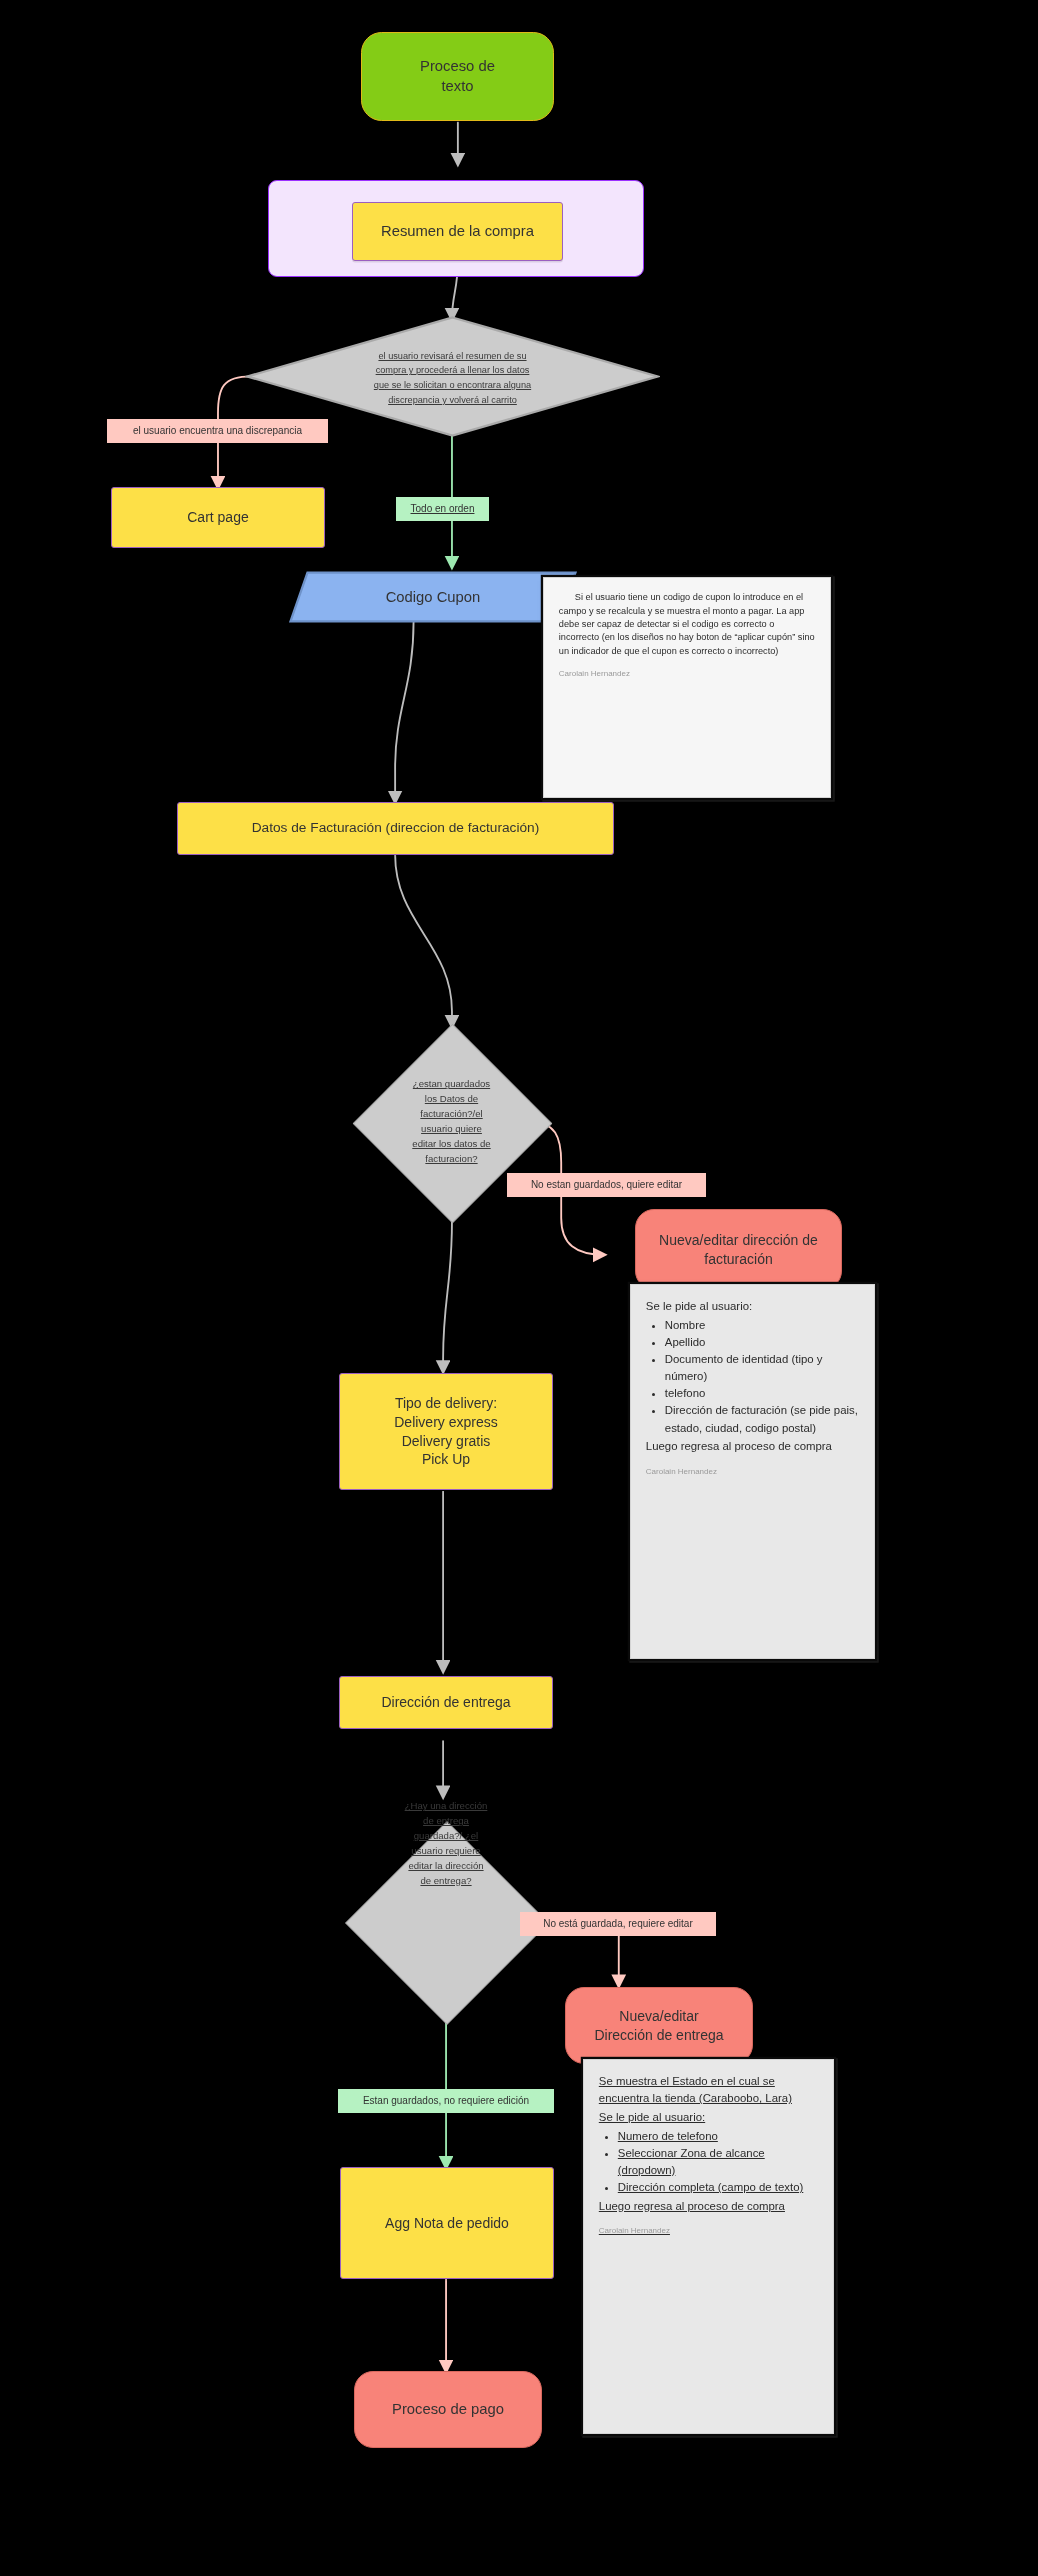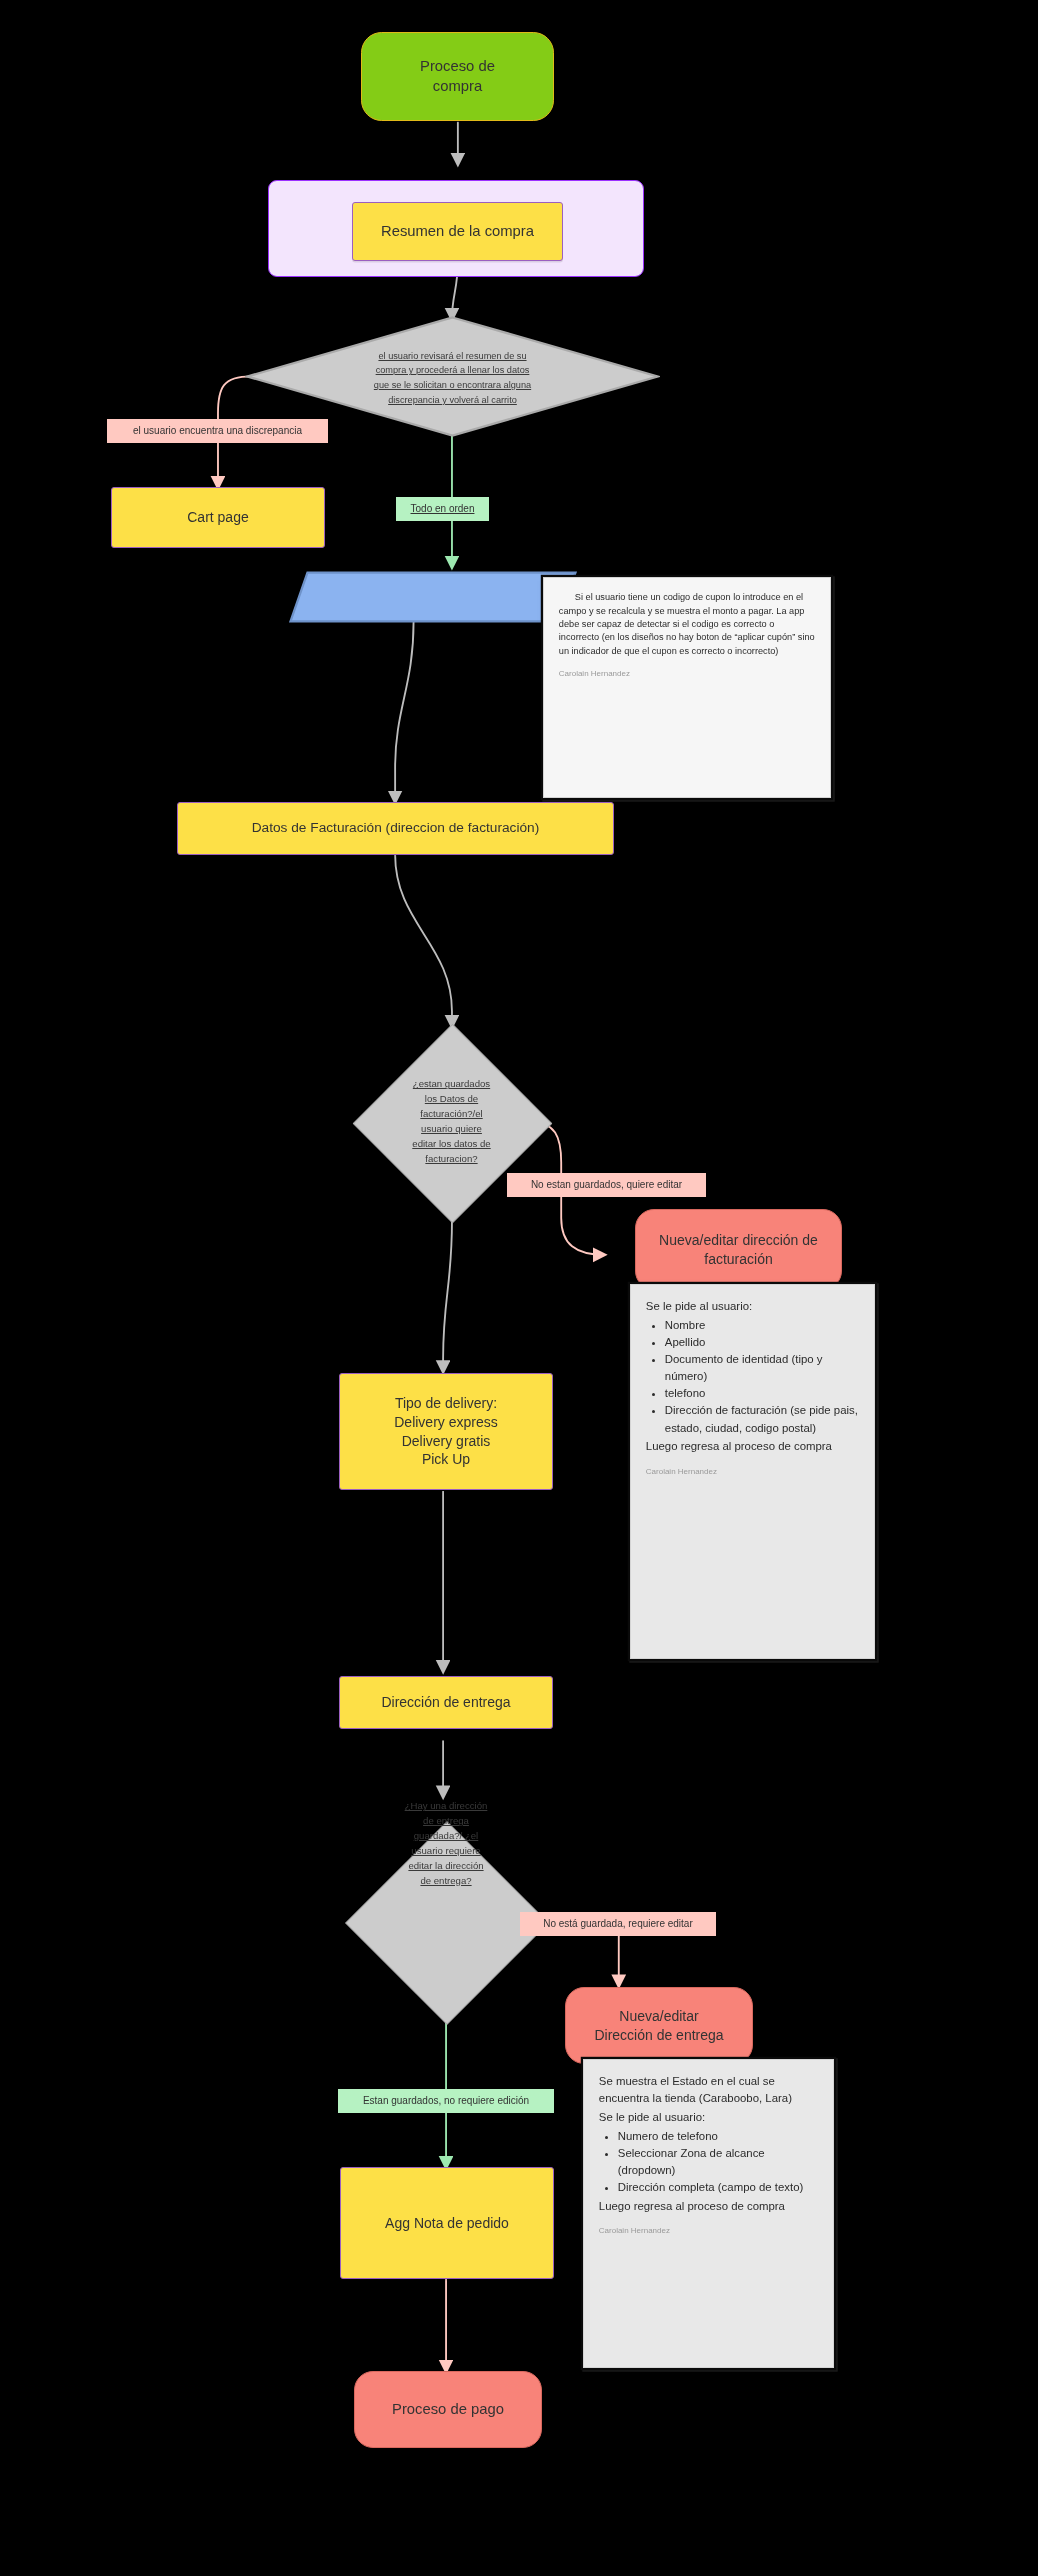--- a/index.html
+++ b/index.html
@@ -169,21 +169,21 @@
     <path d="M604,2720 L604,2936" stroke="#9DE8B0" stroke-width="2.5" fill="none" marker-end="url(#ar-green)"></path>
 
     <path d="M604,3086 L604,3212" stroke="#FFC9C1" stroke-width="2.5" fill="none" marker-end="url(#ar-pink)"></path>
   </svg>
 
   <div class="node n-subgraph" style="left:268px; top:180px; width:376px; height:97px;"></div>
 
   <div class="node n-start" style="left:361px; top:32px; width:193px; height:89px;">
     <div>
       <div>Proceso de</div>
-      <div>compra</div>
+      <div>texto</div>
     </div>
   </div>
 
   <div class="node n-process" style="left:352px; top:202px; width:211px; height:59px; font-size:14.8px;">
     <span>Resumen de la compra</span>
   </div>
 
   <svg style="position:absolute;left:245px;top:316px;width:415px;height:121px;" viewBox="0 0 562 164" width="415" height="121">
     <polygon points="281,2 559,82 281,162 3,82" fill="#CCCCCC" stroke="#AAAAAA" stroke-width="3"></polygon>
   </svg>
@@ -204,20 +204,23 @@
     <span>Cart page</span>
   </div>
 
   <div class="elabel green" style="left:396px; top:497px; width:93px; height:23.6px;text-decoration:underline;">
     <span>Todo en orden</span>
   </div>
 
   <svg style="position:absolute;left:289px;top:571px;width:288px;height:52px;" viewBox="0 0 390 70" width="288" height="52">
     <polygon points="25,2 388,2 363,68 2,68" fill="#8BB3F0" stroke="#6E92C9" stroke-width="3"></polygon>
   </svg>
+  <div class="para-label" style="left:289px; top:571px; width:288px; height:52px;">
+    <span>Codigo Cupon</span>
+  </div>
 
   <div class="note light small" style="left:543px; top:577px; width:288px; height:221px;">
     <p class="indent">Si el usuario tiene un codigo de cupon lo introduce en el campo y se recalcula y se muestra el monto a pagar. La app debe ser capaz de detectar si el codigo es correcto o incorrecto (en los diseños no hay boton de “aplicar cupón” sino un indicador de que el cupon es correcto o incorrecto)</p>
     <div class="author">Carolain Hernandez</div>
   </div>
 
   <div class="node n-process" style="left:177px; top:802px; width:437px; height:53px; font-size:13.7px;">
     <span>Datos de Facturación (direccion de facturación)</span>
   </div>
 
@@ -286,21 +289,21 @@
     <span>No está guardada, requiere editar</span>
   </div>
 
   <div class="node n-red" style="left:565px; top:1987px; width:188px; height:77px; font-size:14px;">
     <div>
       <div>Nueva/editar</div>
       <div>Dirección de entrega</div>
     </div>
   </div>
 
-  <div class="note" style="left:583px; top:2059px; width:251px; height:309px;">
+  <div class="note" style="left:583px; top:2059px; width:251px; height:375px;text-decoration:underline;">
     <p>Se muestra el Estado en el cual se encuentra la tienda (Caraboobo, Lara)</p>
     <p>Se le pide al usuario:</p>
     <ul>
       <li>Numero de telefono</li>
       <li>Seleccionar Zona de alcance (dropdown)</li>
       <li>Dirección completa (campo de texto)</li>
     </ul>
     <p>Luego regresa al proceso de compra</p>
     <div class="author">Carolain Hernandez</div>
   </div>

